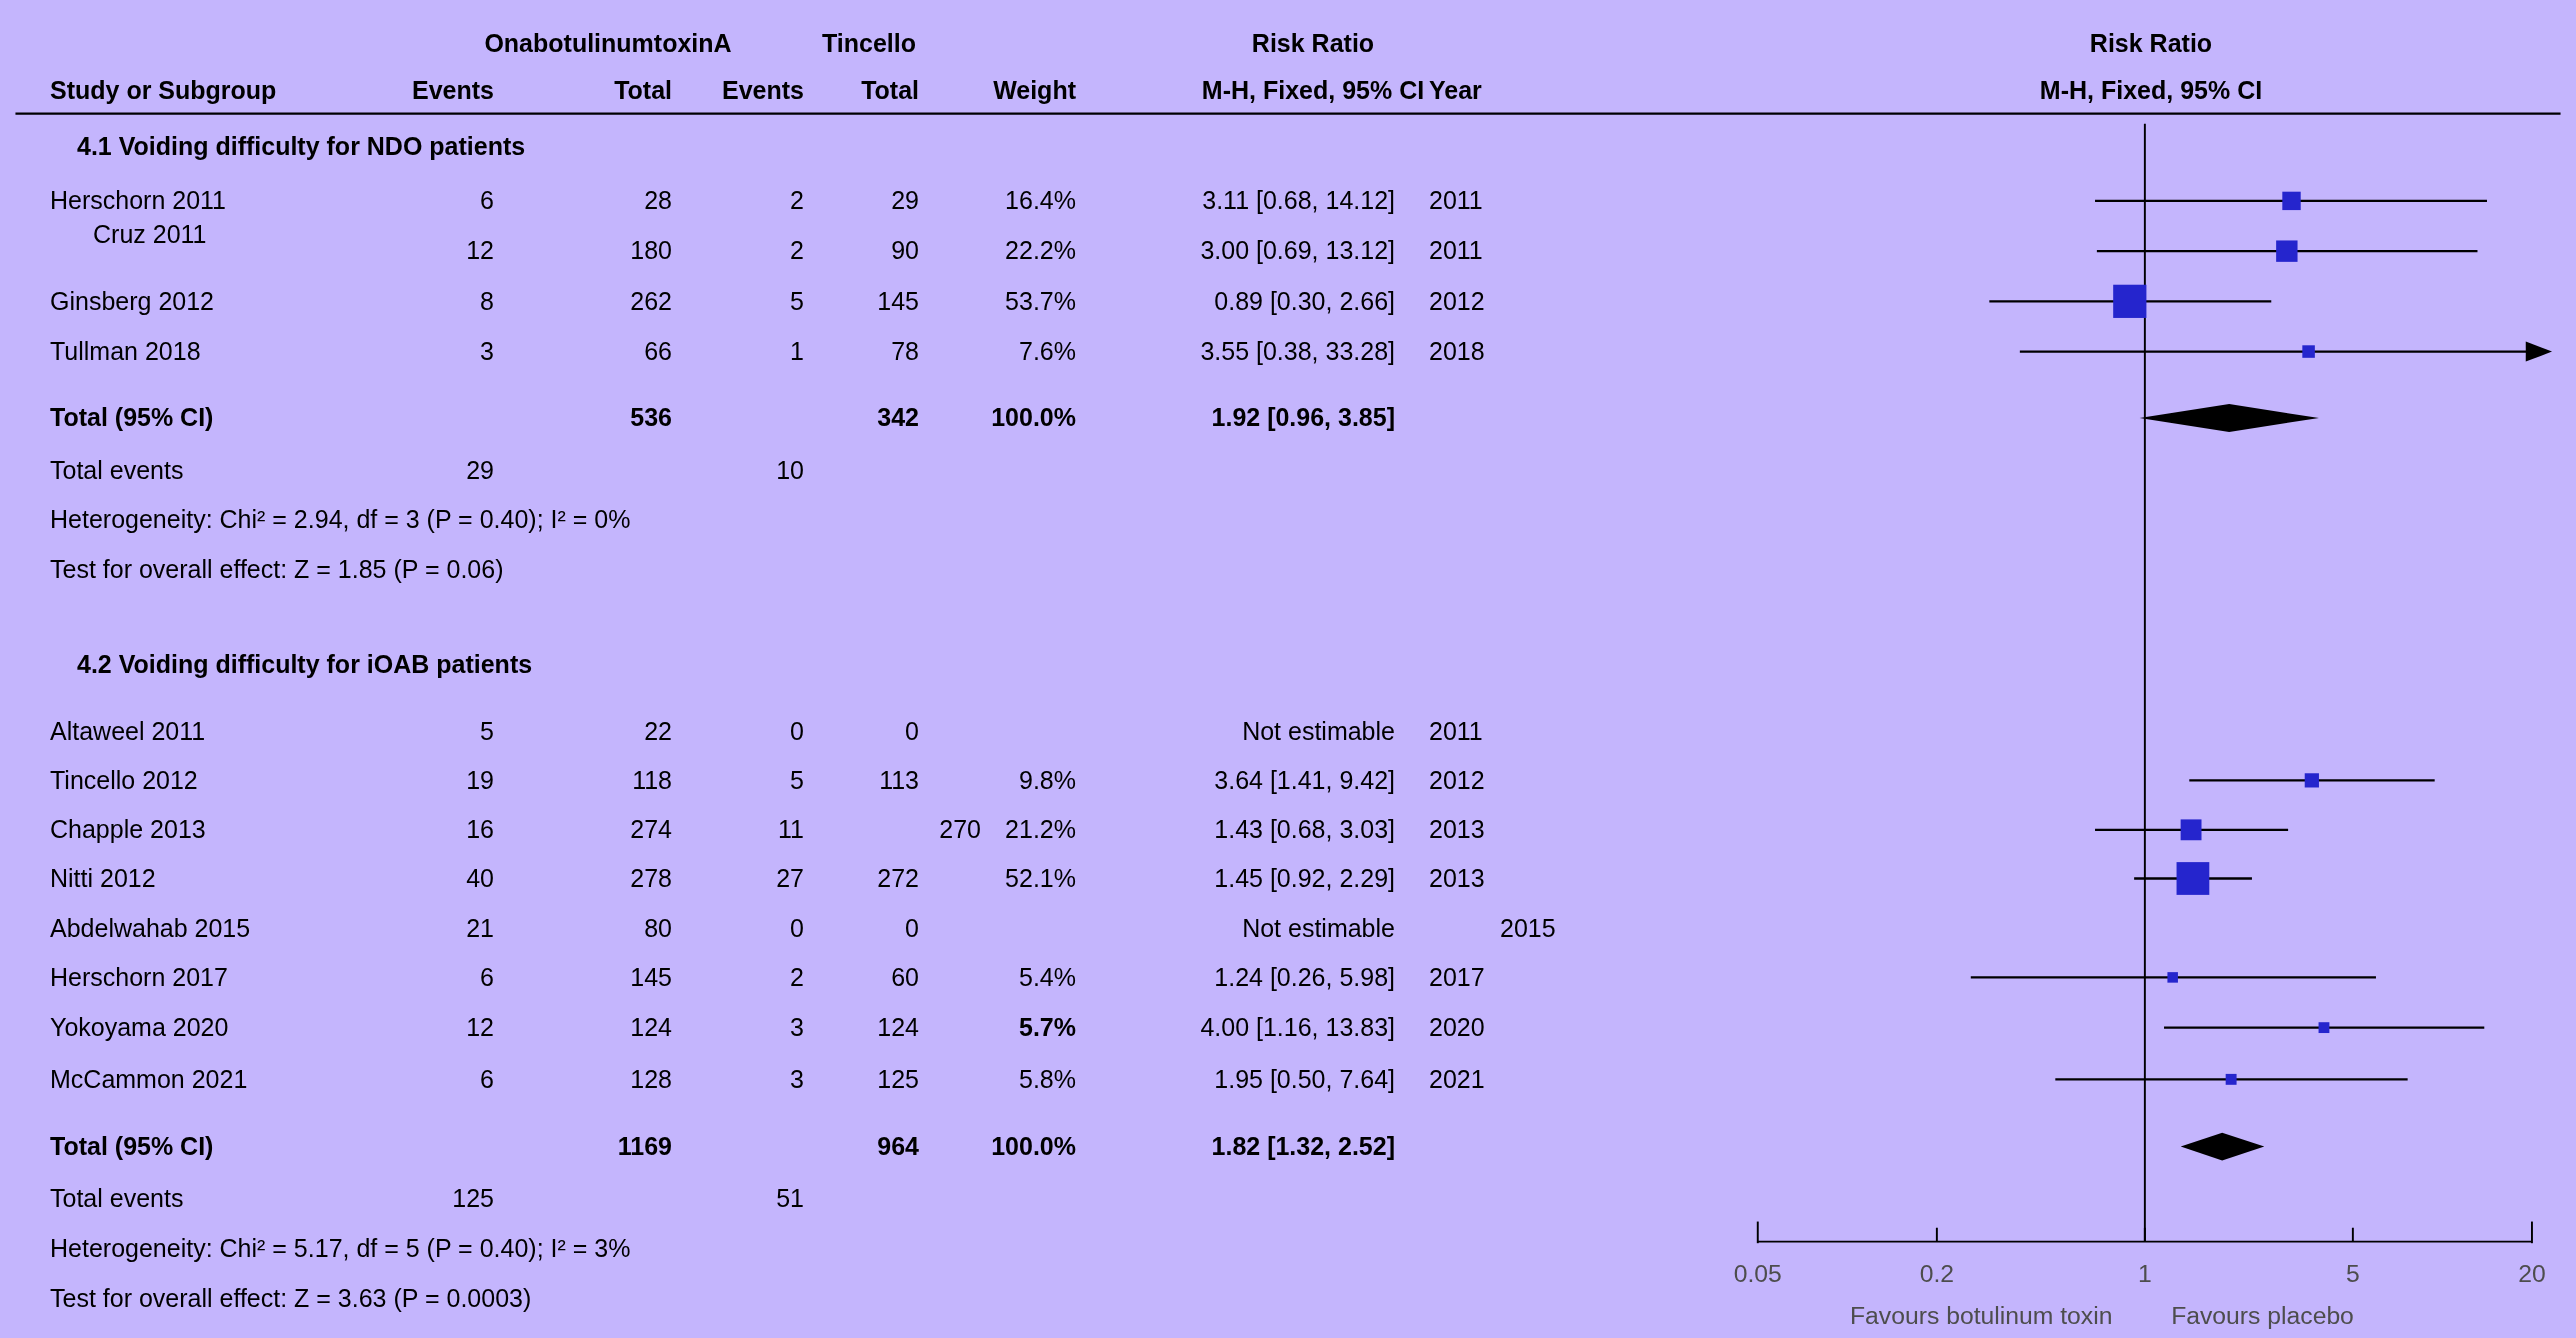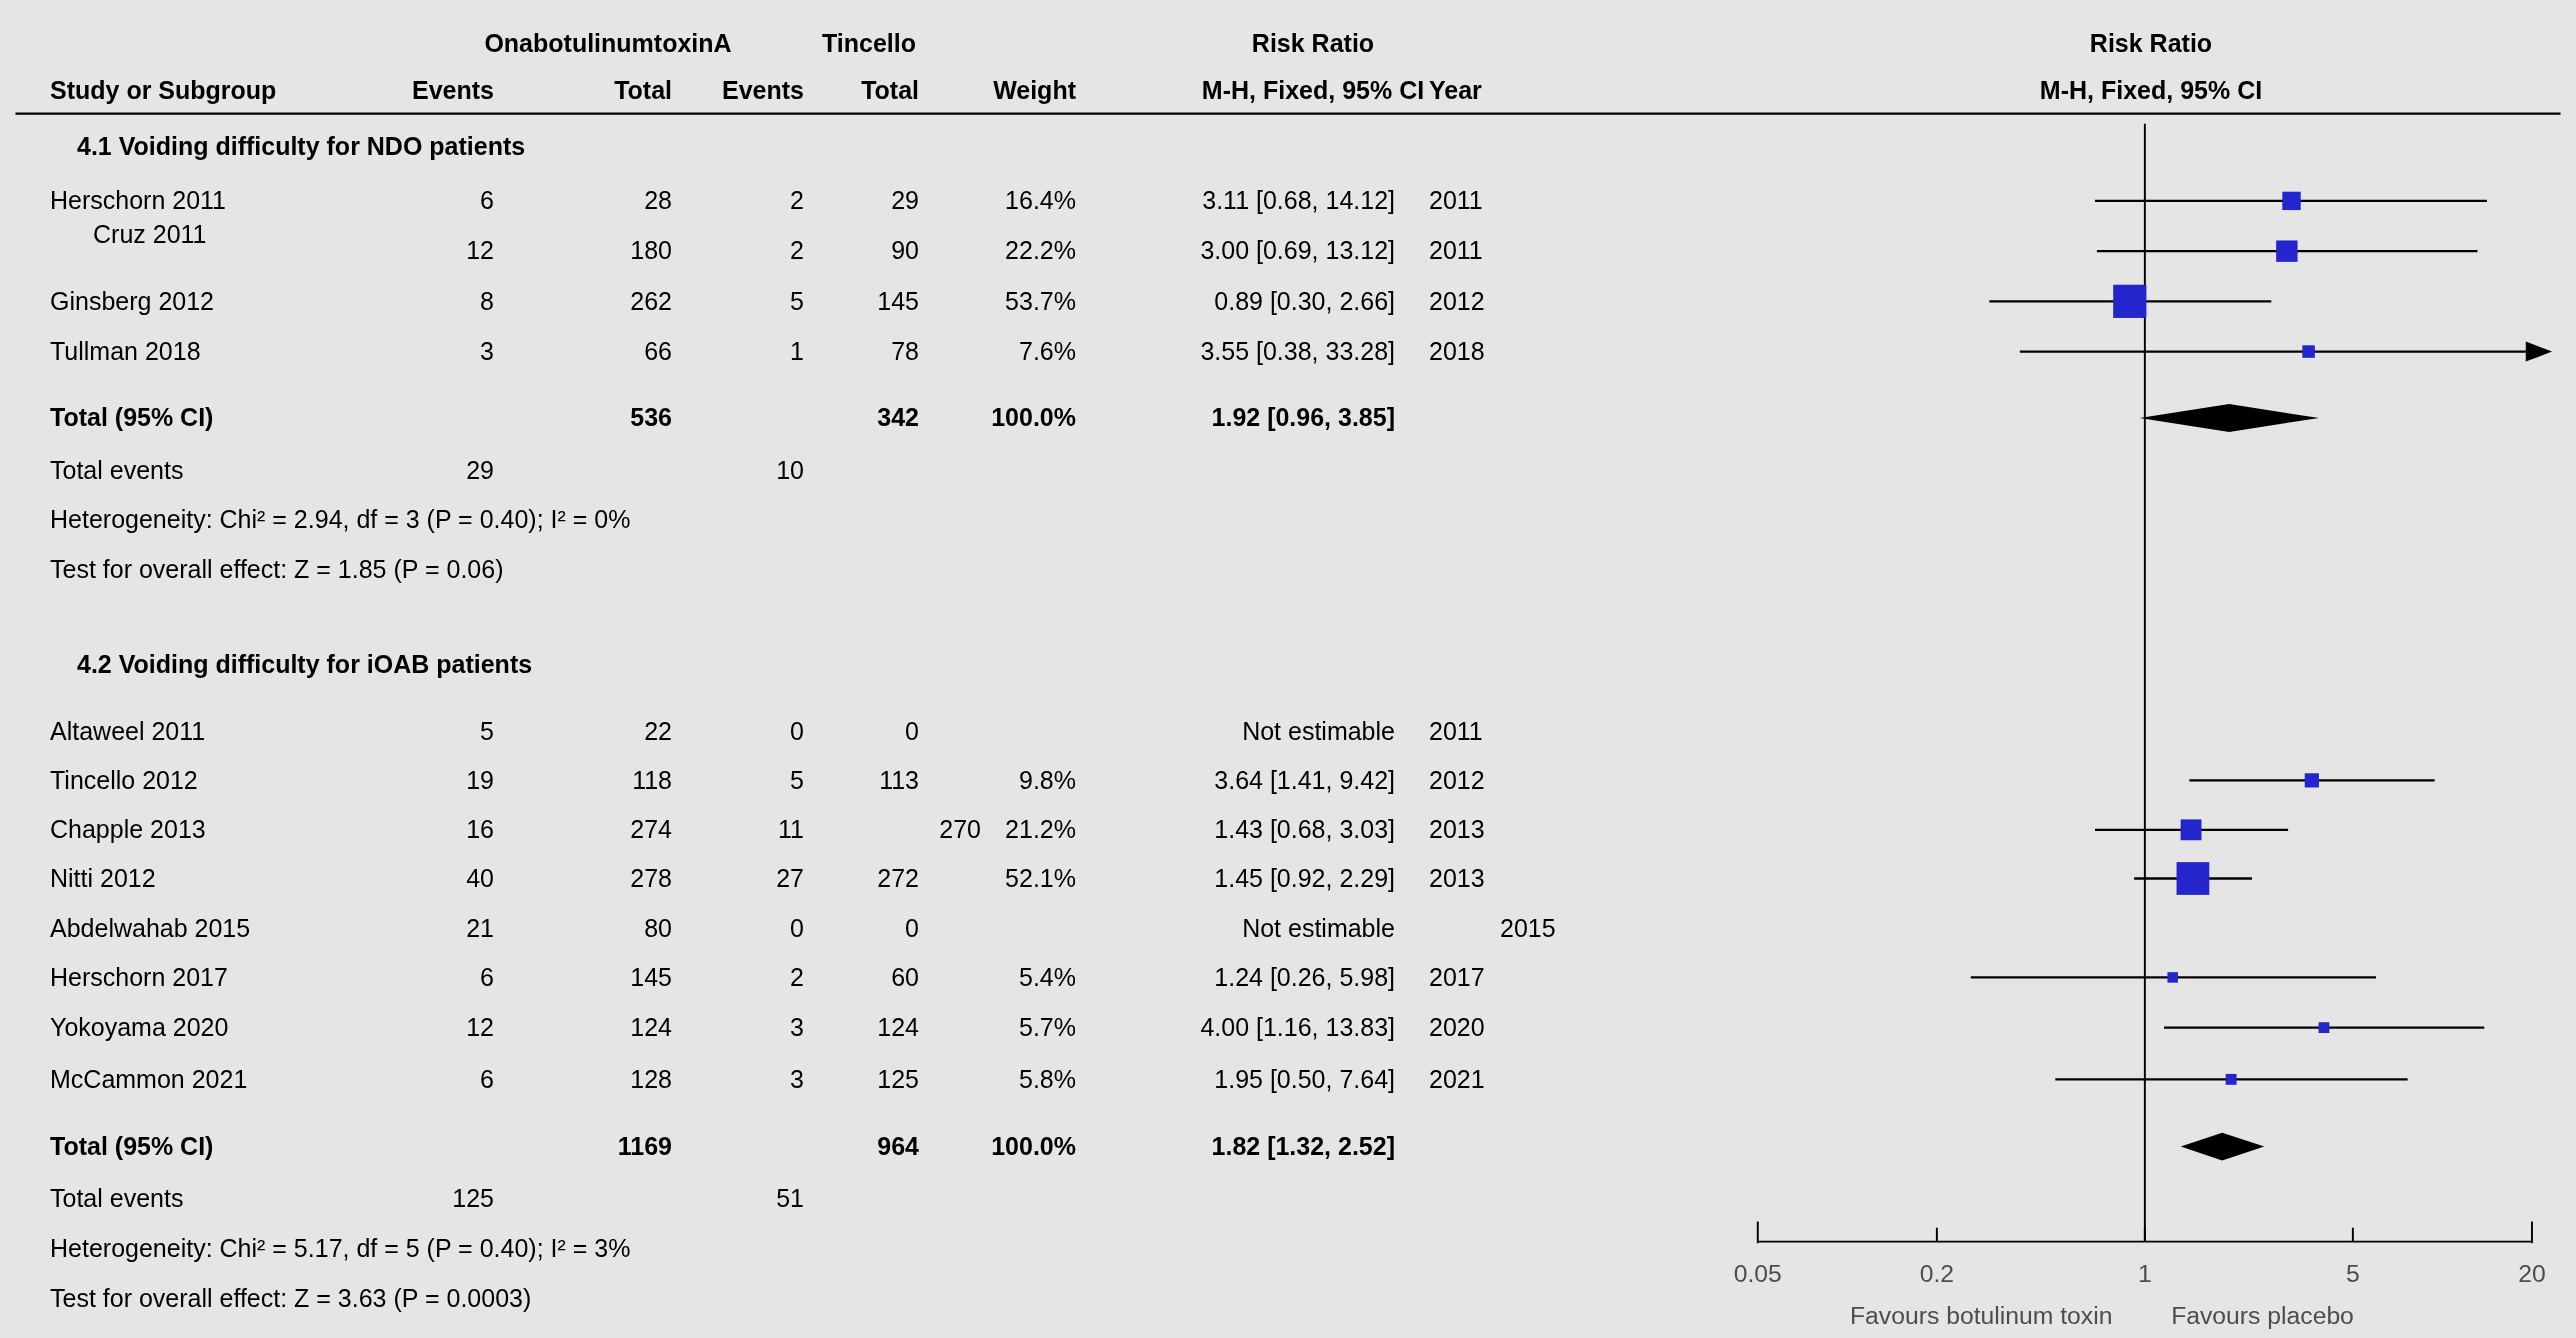--- a/index.html
+++ b/index.html
@@ -1,17 +1,17 @@
 <!DOCTYPE html>
 <html style="font-size:12.4px"><head>
 <meta charset="utf-8">
 <style>
   html,body{margin:0;padding:0;background:#ffffff;}
   #root{
-    position:relative;width:2576px;height:1339px;background:#e5e5e5;
+    position:relative;width:2576px;height:1339px;background:#c4b5fd;
     font-family:"Liberation Sans",sans-serif;font-size:25px;color:#000;
     overflow:hidden;
   }
   .cell{position:absolute;white-space:nowrap;line-height:49px;height:49px;}
   .b{font-weight:bold;}
   .hl{position:absolute;white-space:nowrap;line-height:49px;height:49px;font-weight:bold;}
   .c{transform:translateX(-50%);}
   #plot{position:absolute;left:0;top:0;}
   .axlab{font-family:"Liberation Sans",sans-serif;font-size:32px;}
 </style>
@@ -165,21 +165,21 @@
       <span class="cell" style="top: 953px; right: 1772px;">2</span>
       <span class="cell" style="top: 953px; right: 1657px;">60</span>
       <span class="cell" style="top: 953px; right: 1500px;">5.4%</span>
       <span class="cell" style="top: 953px; right: 1181px;">1.24 [0.26, 5.98]</span>
       <span class="cell" style="top: 953px; left: 1429px;">2017</span>
       <span class="cell" style="top: 1003px; left: 50px;">Yokoyama 2020</span>
       <span class="cell" style="top: 1003px; right: 2082px;">12</span>
       <span class="cell" style="top: 1003px; right: 1904px;">124</span>
       <span class="cell" style="top: 1003px; right: 1772px;">3</span>
       <span class="cell" style="top: 1003px; right: 1657px;">124</span>
-      <span class="cell" style="top: 1003px; right: 1500px;">5.7%</span>
+      <span class="cell" style="top: 1003px; right: 1500px; font-weight: bold;">5.7%</span>
       <span class="cell" style="top: 1003px; right: 1181px;">4.00 [1.16, 13.83]</span>
       <span class="cell" style="top: 1003px; left: 1429px;">2020</span>
       <span class="cell" style="top: 1055px; left: 50px;">McCammon 2021</span>
       <span class="cell" style="top: 1055px; right: 2082px;">6</span>
       <span class="cell" style="top: 1055px; right: 1904px;">128</span>
       <span class="cell" style="top: 1055px; right: 1772px;">3</span>
       <span class="cell" style="top: 1055px; right: 1657px;">125</span>
       <span class="cell" style="top: 1055px; right: 1500px;">5.8%</span>
       <span class="cell" style="top: 1055px; right: 1181px;">1.95 [0.50, 7.64]</span>
       <span class="cell" style="top: 1055px; left: 1429px;">2021</span>

